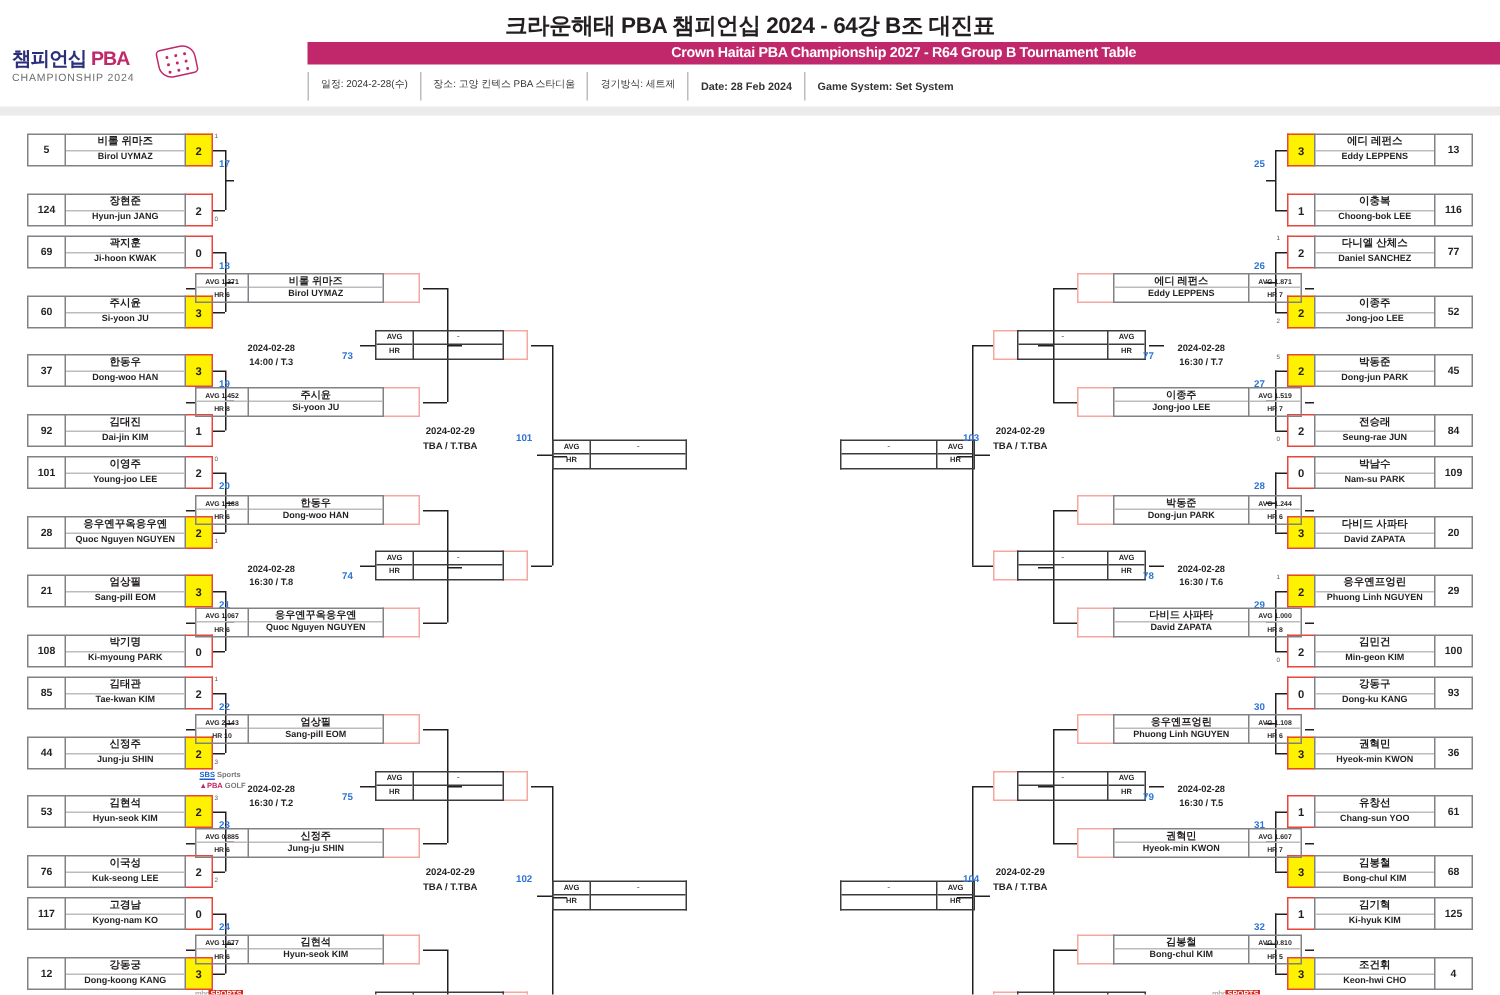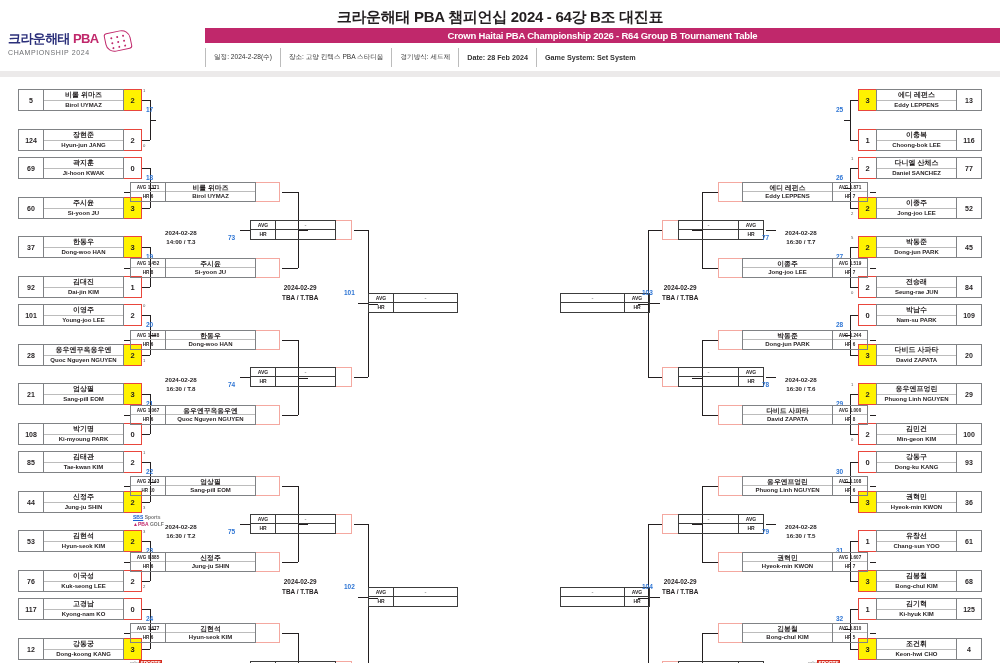--- a/index.html
+++ b/index.html
@@ -138,25 +138,25 @@
   .bc .sp2 { background:#d52b1e; color:#fff; padding:0 1px; }
 </style>
 </head>
 <body>
 
 <div id="header">
 
   <div id="title-ko">크라운해태 PBA 챔피언십 2024 - 64강 B조 대진표</div>
 
   <div id="pinkbar"></div>
-  <div id="title-en">Crown Haitai PBA Championship 2026 - R64 Group B Tournament Table</div>
+  <div id="title-en">Crown Haitai PBA Championship 2027 - R64 Group B Tournament Table</div>
 
   <div id="logo">
     <div class="l1">
-      <span>크라운해태 </span><span class="pba">PBA</span>
+      <span>챔피언십 </span><span class="pba">PBA</span>
     </div>
     <div class="l2">CHAMPIONSHIP 2024</div>
     <div class="dice">
       <i style="left:5px;top:4px"></i>
         <i style="left:11px;top:4px"></i>
         <i style="left:17px;top:4px"></i>
       <i style="left:5px;top:9px"></i>
         <i style="left:11px;top:9px"></i>
         <i style="left:17px;top:9px"></i>
       <i style="left:5px;top:14px"></i>

